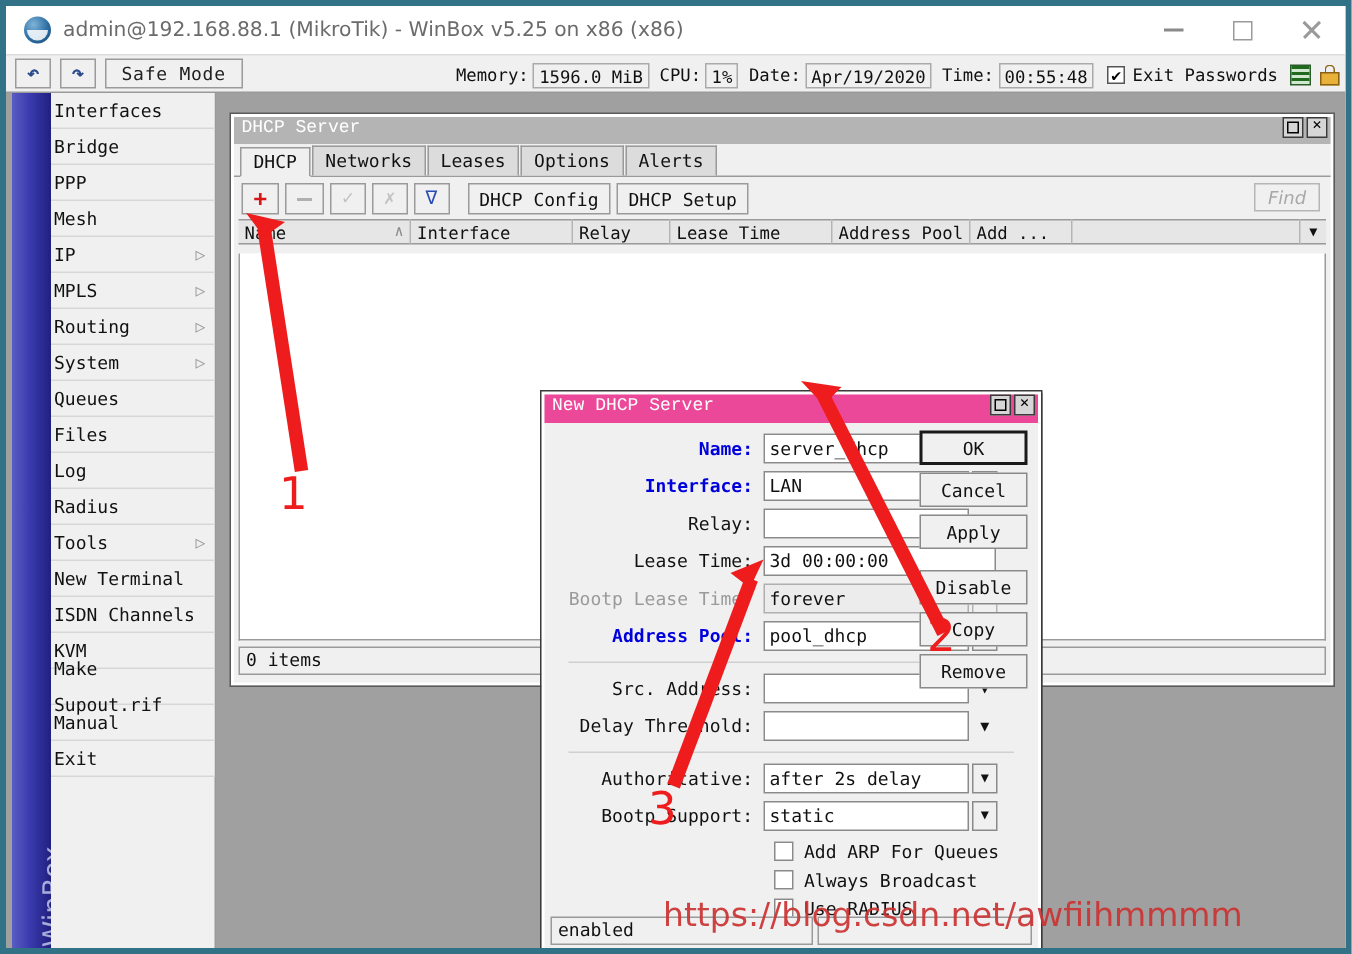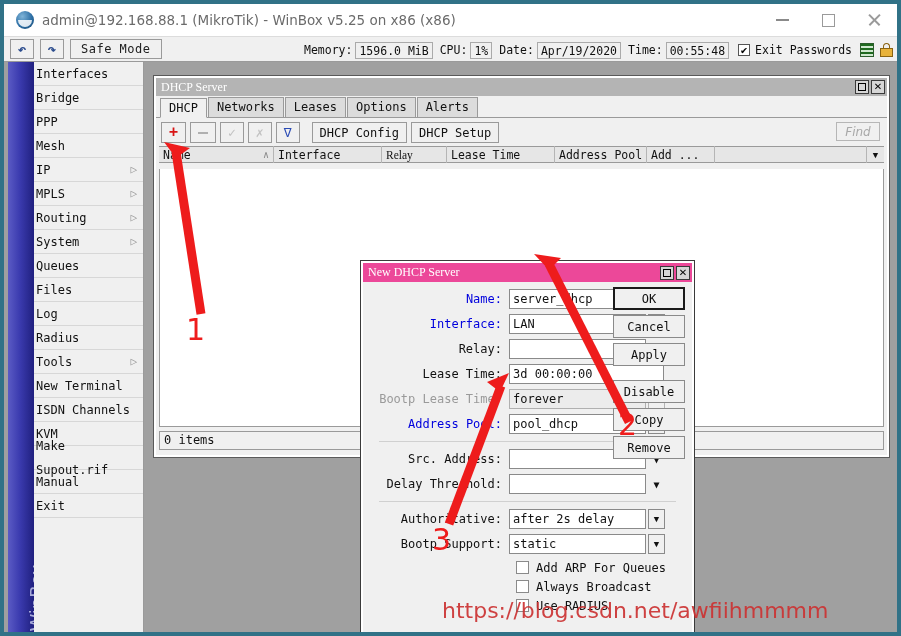--- a/index.html
+++ b/index.html
@@ -149,23 +149,23 @@
   
   #dhcp-window {
     position:absolute; left:150px; top:14px; width:735px; height:381px;
     background:#f0f0f0;
     border:2px solid #ffffff;
     box-shadow:1px 1px 0 #606060;
     outline:1px solid #5a5a5a;
   }
   .win-title {
     height:18px; background:#b4b4b4;
-    display:flex; align-items:center;
+    display:flex; 
     padding-left:5px;
-    font-family:Liberation Serif, serif;
+    font-family:Liberation Mono, monospace;
     font-size:12px; color:#ffffff;
   }
   .win-title .ttl{ flex:1; }
   .titlebtn {
     width:14px; height:14px; margin-right:2px;
     background:#d6d6d6; border:1px solid #3a3a3a;
     display:flex; align-items:center; justify-content:center;
     color:#000; font-size:10px; line-height:1;
   }
   .titlebtn .sq { width:8px; height:8px; border:1.5px solid #000; }
@@ -241,21 +241,21 @@
   }
   #newdhcp .win-title { background:#ec4899; color:#ffffff; height:19px; }
   #nd-body { position:absolute; left:0; right:0; top:19px; bottom:0; padding:6px 6px 0 6px; }
 
   .frow { display:flex; align-items:center; height:22px; margin-bottom:3px; }
   .flabel {
     width:140px; text-align:right; padding-right:7px;
     font-size:12px; color:#111;
     font-family:"DejaVu Sans Mono","Liberation Mono",monospace;
   }
-  .flabel.blue { color:#0000dd; }
+  .flabel.blue { color:#0000dd;font-weight:bold; }
   .flabel.gray { color:#9a9a9a; }
   .finput {
     width:137px; height:20px; background:#ffffff; border:1px solid #8a8a8a;
     font-size:12px; color:#111; padding-left:3px; line-height:18px;
     font-family:"DejaVu Sans Mono","Liberation Mono",monospace;
     overflow:hidden; white-space:nowrap;
   }
   .finput.dim { background:#ececec; border-color:#b0b0b0; }
   .finput.wide { width:155px; }
   .ddbtn {
@@ -473,21 +473,21 @@
       </div>
 
       <div id="dhcp-header">
           <div class="hcell" style="width: 115px;">
             <span>Name</span>
             <span class="sortmark">∧</span>
           </div>
           <div class="hcell" style="width: 108px;">
             <span>Interface</span>
           </div>
-          <div class="hcell" style="width: 65px; font-family: Liberation Serif, serif;">
+          <div class="hcell" style="width: 65px;">
             <span>Relay</span>
           </div>
           <div class="hcell" style="width: 108px;">
             <span>Lease Time</span>
           </div>
           <div class="hcell" style="width: 92px;">
             <span>Address Pool</span>
           </div>
           <div class="hcell" style="width: 68px;">
             <span>Add ...</span>
@@ -588,20 +588,24 @@
       <div id="nd-buttons">
           <div class="dbtn default">OK</div>
           <div class="dbtn">Cancel</div>
           <div class="dbtn">Apply</div>
           <div class="btn-gap"></div>
           <div class="dbtn">Disable</div>
           <div class="dbtn">Copy</div>
           <div class="dbtn">Remove</div>
         </div>
 
+      <div id="nd-status">
+        <div class="cell" style="flex:0 0 175px">enabled</div>
+        <div class="cell" style="flex:1; margin-left:3px"></div>
+      </div>
     </div>
 
     <svg id="annots" width="901" height="578" viewBox="0 0 901 578">
       <defs>
         <marker id="ah" markerWidth="6" markerHeight="6" refX="3" refY="3" orient="auto">
           <path d="M0,0 L6,3 L0,6 z" fill="#ee1c1c"></path>
         </marker>
       </defs>
 
       <path d="M197,252 L172,90" stroke="#ee1c1c" stroke-width="9" fill="none"></path>

